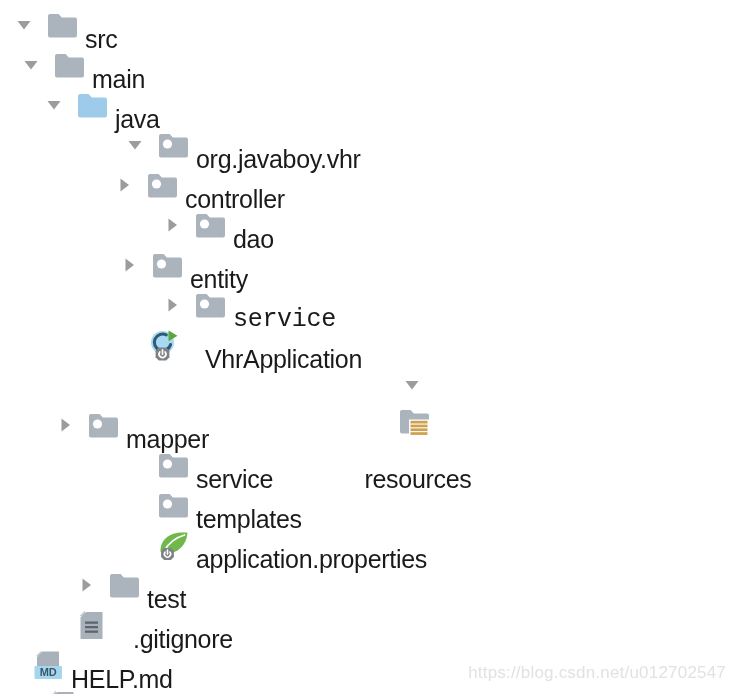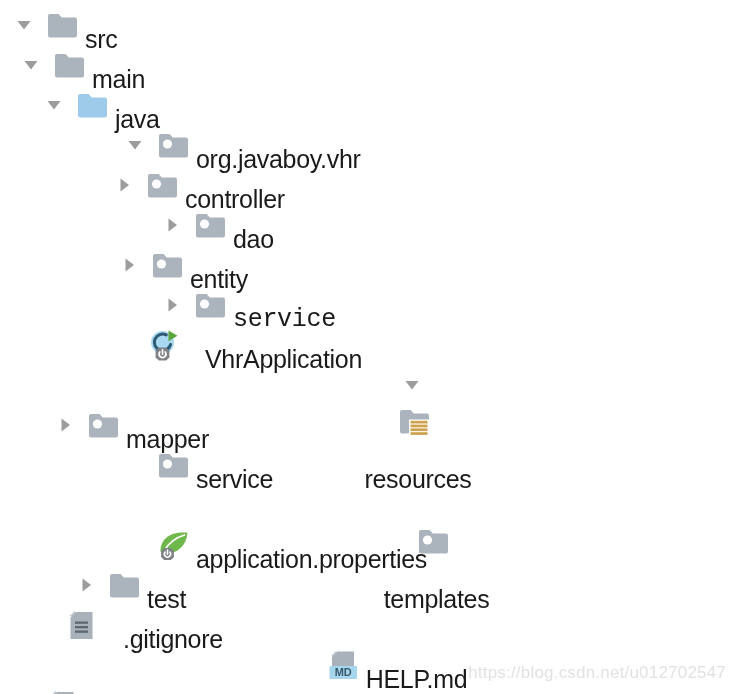--- a/index.html
+++ b/index.html
@@ -179,21 +179,21 @@
     <div class="row" style="padding-left: 125px;">
       <span class="arrow"></span>
       <span class="icon">
         <svg width="31" height="32" viewBox="0 0 31 32">
           <path d="M1,7 C1,5.9 1.9,5 3,5 h8.6 l3.2,3.6 H28 c1.1,0 2,0.9 2,2 V26.5 c0,1.1 -0.9,2 -2,2 H3 c-1.1,0 -2,-0.9 -2,-2 Z" fill="#ABB3BC"></path>
           <circle cx="9.5" cy="15" r="4.6" fill="#FFFFFF"></circle>
         </svg>
       </span>
       <span class="label">service</span>
     </div>
-    <div class="row" style="padding-left: 125px; flex-direction: column;">
+    <div class="row" style="padding-left: 125px;">
       <span class="arrow"></span>
       <span class="icon">
         <svg width="31" height="32" viewBox="0 0 31 32">
           <path d="M1,7 C1,5.9 1.9,5 3,5 h8.6 l3.2,3.6 H28 c1.1,0 2,0.9 2,2 V26.5 c0,1.1 -0.9,2 -2,2 H3 c-1.1,0 -2,-0.9 -2,-2 Z" fill="#ABB3BC"></path>
           <circle cx="9.5" cy="15" r="4.6" fill="#FFFFFF"></circle>
         </svg>
       </span>
       <span class="label">templates</span>
     </div>
     <div class="row" style="padding-left: 125px;">
@@ -215,34 +215,34 @@
           <polygon points="4.5,1.5 13,8 4.5,14.5" fill="#9C9C9E"></polygon>
         </svg>
       </span>
       <span class="icon">
         <svg width="31" height="32" viewBox="0 0 31 32">
           <path d="M1,7 C1,5.9 1.9,5 3,5 h8.6 l3.2,3.6 H28 c1.1,0 2,0.9 2,2 V26.5 c0,1.1 -0.9,2 -2,2 H3 c-1.1,0 -2,-0.9 -2,-2 Z" fill="#ABB3BC"></path>
         </svg>
       </span>
       <span class="label">test</span>
     </div>
-    <div class="row" style="padding-left: 14px; gap: 19px;">
+    <div class="row" style="padding-left: 24px; gap: 19px;">
       <span class="arrow"></span>
       <span class="icon">
         <svg width="31" height="32" viewBox="0 0 31 32">
           <polygon points="3.5,7 9,1.5 9,7" fill="#C7CCD1"></polygon>
           <polygon points="10,3 26.5,3 26.5,30 4.5,30 4.5,8.2" fill="#A9B1BA"></polygon>
           <rect x="9" y="12.5" width="13" height="2.3" fill="#5D666E"></rect>
           <rect x="9" y="17" width="13" height="2.3" fill="#5D666E"></rect>
           <rect x="9" y="21.5" width="13" height="2.3" fill="#5D666E"></rect>
         </svg>
       </span>
       <span class="label">.gitignore</span>
     </div>
-    <div class="row" style="padding-left: 14px; justify-content: center;">
+    <div class="row" style="">
       <span class="arrow"></span>
       <span class="icon">
         <svg width="31" height="32" viewBox="0 0 31 32">
           <polygon points="3,7 8.5,1.5 8.5,7" fill="#C7CCD1"></polygon>
           <polygon points="9.5,2.5 26,2.5 26,17 4,17 4,8" fill="#A9B1BA"></polygon>
           <rect x="1.5" y="17" width="27.5" height="13" rx="1" fill="#A6D6ED"></rect>
           <text x="15.2" y="27" text-anchor="middle" font-size="11" font-weight="bold" fill="#39576B" font-family="Liberation Sans, sans-serif">MD</text>
         </svg>
       </span>
       <span class="label">HELP.md</span>

